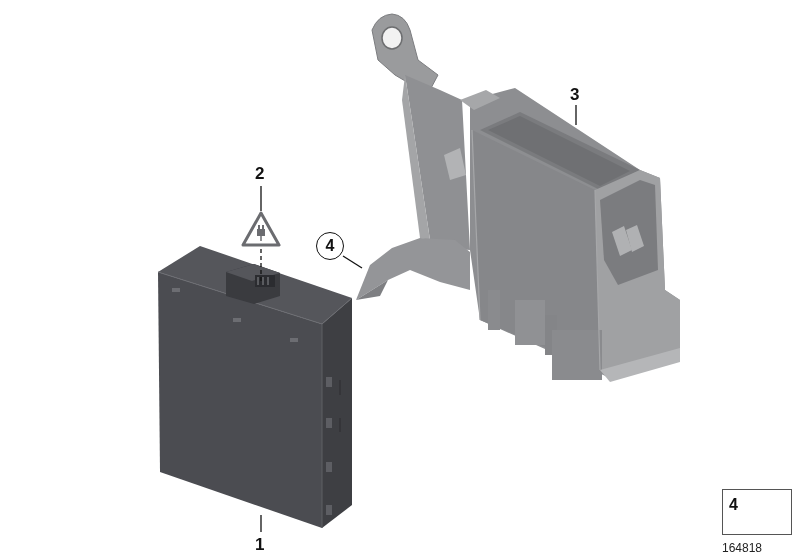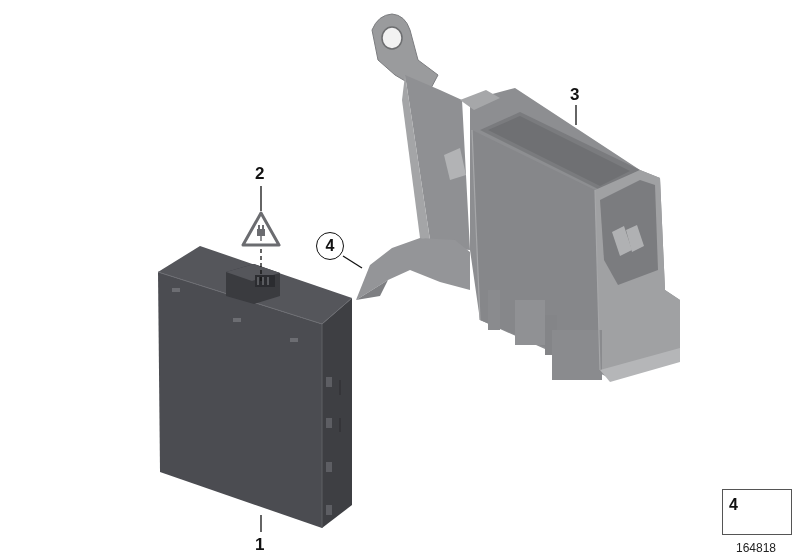--- a/index.html
+++ b/index.html
@@ -2,21 +2,21 @@
 <html><head>
 <meta charset="utf-8">
 <style>
   html, body { margin:0; padding:0; background:#ffffff; }
   body { width:800px; height:560px; position:relative; overflow:hidden; font-family:"Liberation Sans", sans-serif; }
   .canvas { position:absolute; left:0; top:0; width:800px; height:560px; }
   .label { position:absolute; font-weight:bold; font-size:17px; color:#111; font-family:"Liberation Sans", sans-serif; line-height:1; }
   .circle-label { position:absolute; width:26px; height:26px; border:1.6px solid #111; border-radius:50%; text-align:center; line-height:26px; font-weight:bold; font-size:16px; color:#111; background:#fff; }
   .inset { position:absolute; left:722px; top:489px; width:68px; height:44px; border:1px solid #555; background:#fff; }
   .inset-num { position:absolute; left:6px; top:6px; font-weight:bold; font-size:16px; color:#111; }
-  .ref { position:absolute; left:722px; top:541px; width:68px; text-align:center; font-size:12px; color:#222; }
+  .ref { position:absolute; left:722px; top:541px; width:68px; text-align:left; font-size:12px; color:#222; }
 </style>
 </head>
 <body>
 
 <svg class="canvas" viewBox="0 0 800 560" xmlns="http://www.w3.org/2000/svg">
 
   <g>
 
     <path d="M372 30 Q378 15 392 14 Q405 15 410 30 L418 60 L438 75 L430 90 L412 85 L395 75 L378 60 Z" fill="#9a9b9d" stroke="#7c7d80" stroke-width="1"></path>
     <ellipse cx="392" cy="38" rx="10" ry="11" fill="#f2f2f2" stroke="#6d6e70" stroke-width="1.5"></ellipse>

